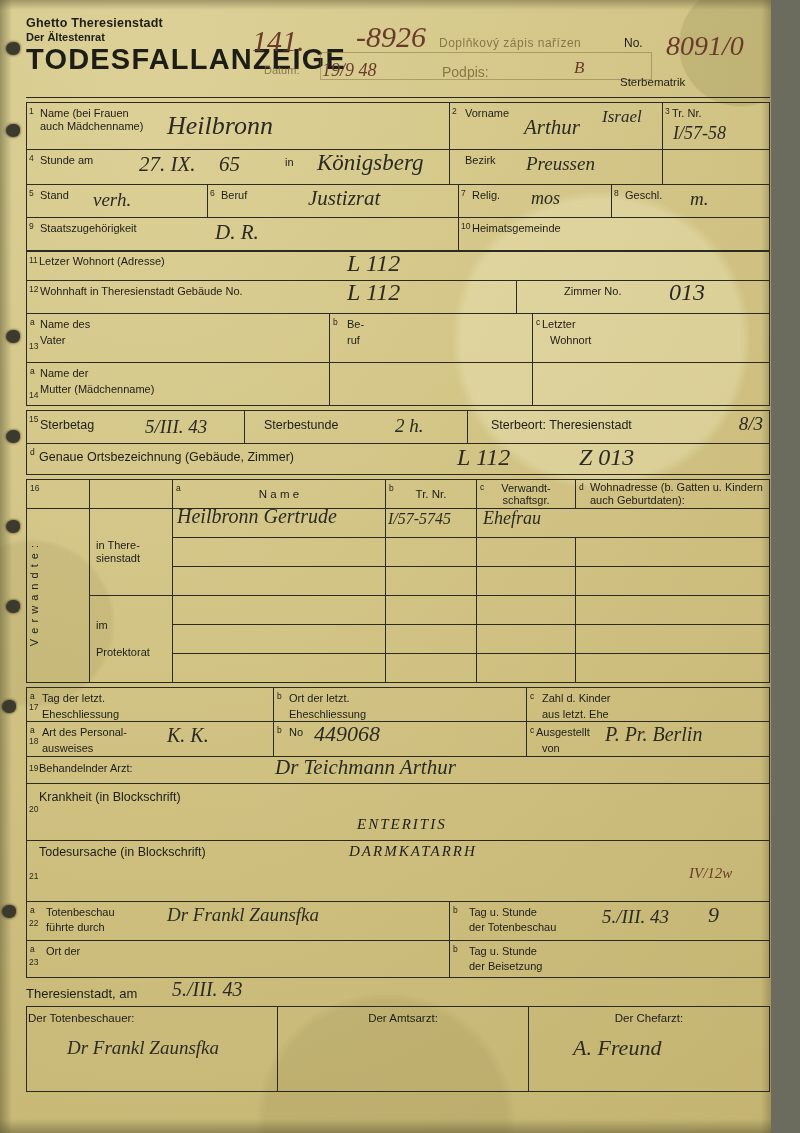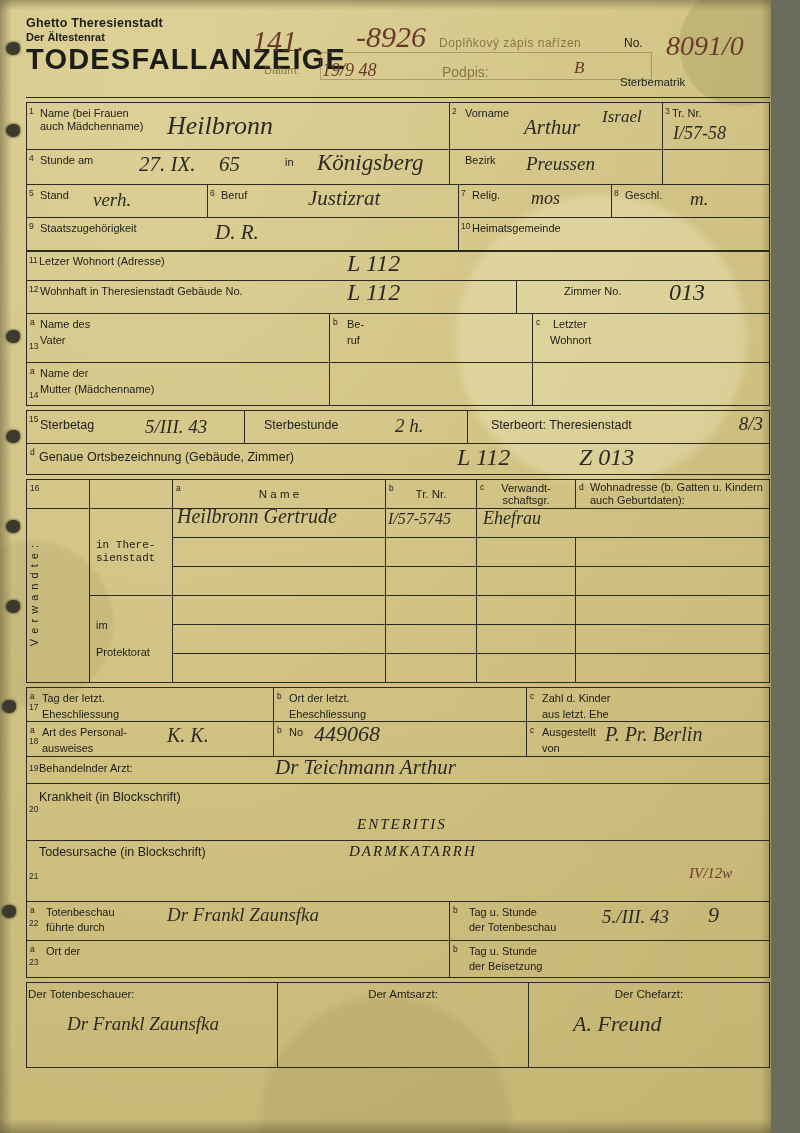--- a/index.html
+++ b/index.html
@@ -229,21 +229,21 @@
             <span class="lbl">Name des</span>
             <span class="lbl">Vater</span>
           </td>
           <td class="cell" style="width:200px;border-top:none;">
             <span class="numb">b</span>
             <span class="lbl" style="padding-left:16px">Be-</span>
             <span class="lbl" style="padding-left:16px">ruf</span>
           </td>
           <td class="cell" style="border-top:none;border-right:none;">
             <span class="numb">c</span>
-            <span class="lbl" style="padding-left:19px">Letzter</span>
+            <span class="lbl" style="padding-left:8px">Letzter</span>
             <span class="lbl" style="padding-left:16px">Wohnort</span>
           </td>
         </tr>
         <tr>
           <td class="cell" style="height:40px;border-left:none;border-bottom:none;">
             <span class="numb">a</span>
             <span class="num" style="top:27px">14</span>
             <span class="lbl">Name der</span>
             <span class="lbl">Mutter (Mädchenname)</span>
           </td>
@@ -307,21 +307,21 @@
             <span class="numb">d</span>
             <span>Wohnadresse (b. Gatten u. Kindern</span><br>
             <span>auch Geburtdaten):</span>
           </td>
         </tr>
 
         <tr>
           <td rowspan="6" style="border:none;border-right:1px solid #2b2b22;">
             <div class="vert">V e r w a n d t e :</div>
           </td>
-          <td rowspan="3" style="border:none;border-right:1px solid #2b2b22;border-bottom:1px solid #2b2b22;font-size:11px;line-height:1.2;padding-left:6px;vertical-align:middle;font-family:Liberation Mono, monospace;">
+          <td rowspan="3" style="border:none;border-right:1px solid #2b2b22;border-bottom:1px solid #2b2b22;font-size:11px;line-height:1.2;padding-left:6px;vertical-align:middle;">
             <span>in There-</span><br>
             <span>sienstadt</span>
           </td>
           <td style="border:none;border-right:1px solid #2b2b22;border-bottom:1px solid #2b2b22;position:relative;">
             <span class="hw" style="position:absolute;left:4px;top:-4px;font-size:20px;">Heilbronn Gertrude</span>
           </td>
           <td style="border:none;border-right:1px solid #2b2b22;border-bottom:1px solid #2b2b22;position:relative;">
             <span class="hw" style="position:absolute;left:2px;top:1px;font-size:16px;">I/57-5745</span>
           </td>
           <td colspan="2" style="border:none;border-bottom:1px solid #2b2b22;position:relative;">
@@ -396,21 +396,21 @@
             <span class="lbl" style="padding-left:14px">ausweises</span>
             <span class="hw" style="position:absolute;left:140px;top:2px;font-size:20px;">K. K.</span>
           </td>
           <td class="cell" style="border:none;border-right:1px solid #2b2b22;border-bottom:1px solid #2b2b22;">
             <span class="numb">b</span>
             <span class="lbl" style="padding-left:14px">No</span>
             <span class="hw" style="position:absolute;left:40px;top:-1px;font-size:22px;">449068</span>
           </td>
           <td class="cell" style="border:none;border-bottom:1px solid #2b2b22;">
             <span class="numb">c</span>
-            <span class="lbl" style="padding-left:14px">Ausgestellt</span>
+            <span class="lbl" style="padding-left:8px">Ausgestellt</span>
             <span class="lbl" style="padding-left:14px">von</span>
             <span class="hw" style="position:absolute;left:78px;top:1px;font-size:20px;">P. Pr. Berlin</span>
           </td>
         </tr>
       </tbody>
         </table>
 
       <div class="cell" style="border:none;border-bottom:1px solid #2b2b22;height:26px;position:relative;">
         <span class="num" style="top:6px">19</span>
         <span class="lbl" style="padding-top:5px">Behandelnder Arzt:</span>
@@ -457,20 +457,24 @@
           <td class="cell" style="border:none;">
             <span class="numb">b</span>
             <span class="lbl" style="padding-left:18px">Tag u. Stunde</span>
             <span class="lbl" style="padding-left:18px">der Beisetzung</span>
           </td>
         </tr>
       </tbody>
         </table>
     </div>
 
+    <div style="position:relative;margin-top:6px;">
+      <span style="font-size:13px;">Theresienstadt, am</span>
+      <span class="hw" style="position:absolute;left:146px;top:-6px;font-size:20px;">5./III. 43</span>
+    </div>
 
     <div class="box" style="margin-top:4px;height:84px;position:relative;">
       <table class="t" style="height:84px;">
         <tbody>
             <tr>
           <td class="cell" style="width:248px;border:none;border-right:1px solid #2b2b22;vertical-align:top;text-align:left;">
             <div style="font-size:11.5px;padding-top:4px;">Der Totenbeschauer:</div>
             <div class="sig" style="position:absolute;left:40px;top:30px;">Dr Frankl Zaunsfka</div>
           </td>
           <td class="cell" style="width:248px;border:none;border-right:1px solid #2b2b22;vertical-align:top;text-align:center;">

